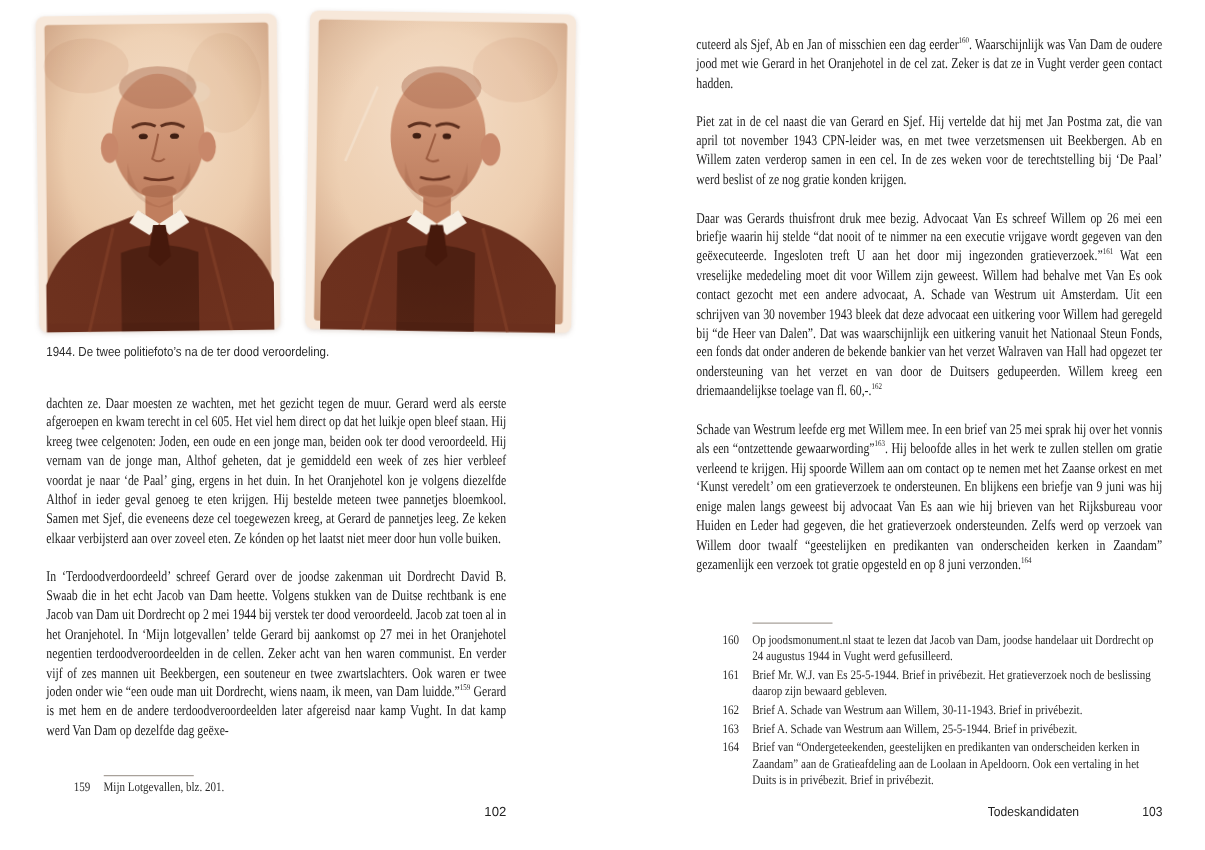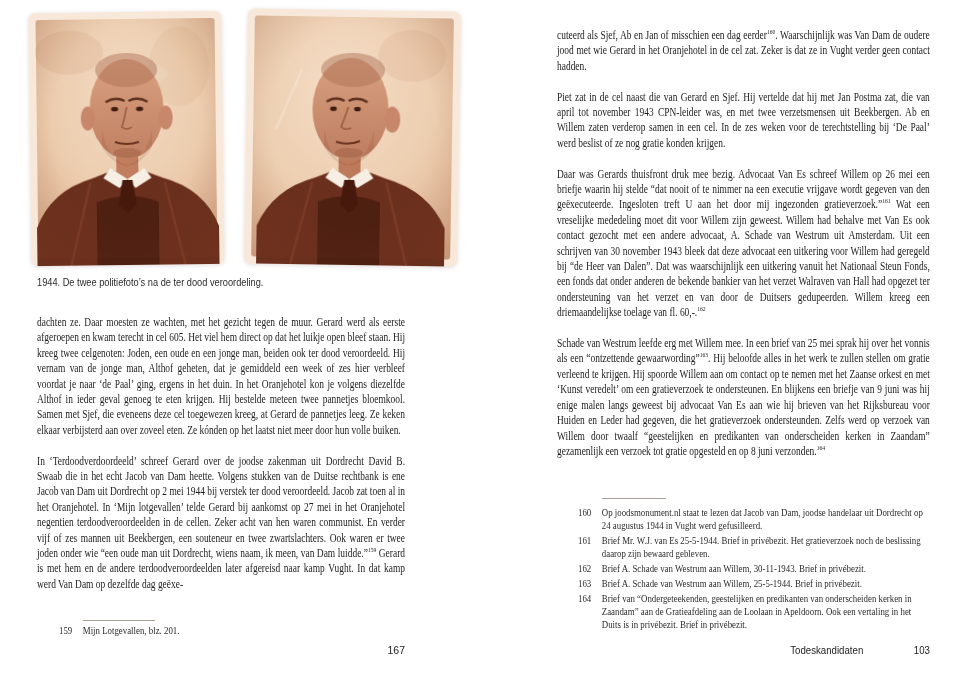--- a/index.html
+++ b/index.html
@@ -140,21 +140,21 @@
     </div>
 
   <div class="fnrule fnrule-left"></div>
   <div class="fnblock fnblock-left">
       <div class="fnrow">
         <span class="fnnum">159</span>
         <span class="fntext">Mijn Lotgevallen, blz. 201.</span>
       </div>
     </div>
 
-  <div class="footer footer-left">167</div>
+  <div class="footer footer-left">102</div>
 
   <div class="bodycol bodycol-right">
       <p>cuteerd als Sjef, Ab en Jan of misschien een dag eerder<sup class="fnref">160</sup>. Waarschijnlijk was Van Dam de oudere jood met wie Gerard in het Oranjehotel in de cel zat. Zeker is dat ze in Vught verder geen contact hadden.</p>
       <p>Piet zat in de cel naast die van Gerard en Sjef. Hij vertelde dat hij met Jan Postma zat, die van april tot november 1943 CPN-leider was, en met twee verzetsmensen uit Beekbergen. Ab en Willem zaten verderop samen in een cel. In de zes weken voor de terechtstelling bij ‘De Paal’ werd beslist of ze nog gratie konden krijgen.</p>
       <p>Daar was Gerards thuisfront druk mee bezig. Advocaat Van Es schreef Willem op 26 mei een briefje waarin hij stelde “dat nooit of te nimmer na een executie vrijgave wordt gegeven van den geëxecuteerde. Ingesloten treft U aan het door mij ingezonden gratieverzoek.”<sup class="fnref">161</sup> Wat een vreselijke mededeling moet dit voor Willem zijn geweest. Willem had behalve met Van Es ook contact gezocht met een andere advocaat, A. Schade van Westrum uit Amsterdam. Uit een schrijven van 30 november 1943 bleek dat deze advocaat een uitkering voor Willem had geregeld bij “de Heer van Dalen”. Dat was waarschijnlijk een uitkering vanuit het Nationaal Steun Fonds, een fonds dat onder anderen de bekende bankier van het verzet Walraven van Hall had opgezet ter ondersteuning van het verzet en van door de Duitsers gedupeerden. Willem kreeg een driemaandelijkse toelage van fl. 60,-.<sup class="fnref">162</sup></p>
       <p>Schade van Westrum leefde erg met Willem mee. In een brief van 25 mei sprak hij over het vonnis als een “ontzettende gewaarwording”<sup class="fnref">163</sup>. Hij beloofde alles in het werk te zullen stellen om gratie verleend te krijgen. Hij spoorde Willem aan om contact op te nemen met het Zaanse orkest en met ‘Kunst veredelt’ om een gratieverzoek te ondersteunen. En blijkens een briefje van 9 juni was hij enige malen langs geweest bij advocaat Van Es aan wie hij brieven van het Rijksbureau voor Huiden en Leder had gegeven, die het gratieverzoek ondersteunden. Zelfs werd op verzoek van Willem door twaalf “geestelijken en predikanten van onderscheiden kerken in Zaandam” gezamenlijk een verzoek tot gratie opgesteld en op 8 juni verzonden.<sup class="fnref">164</sup></p>
     </div>
 
   <div class="fnrule fnrule-right"></div>
   <div class="fnblock fnblock-right">

